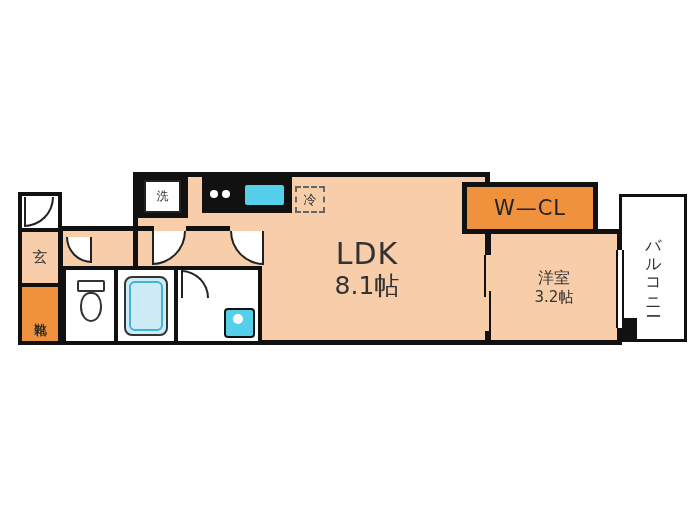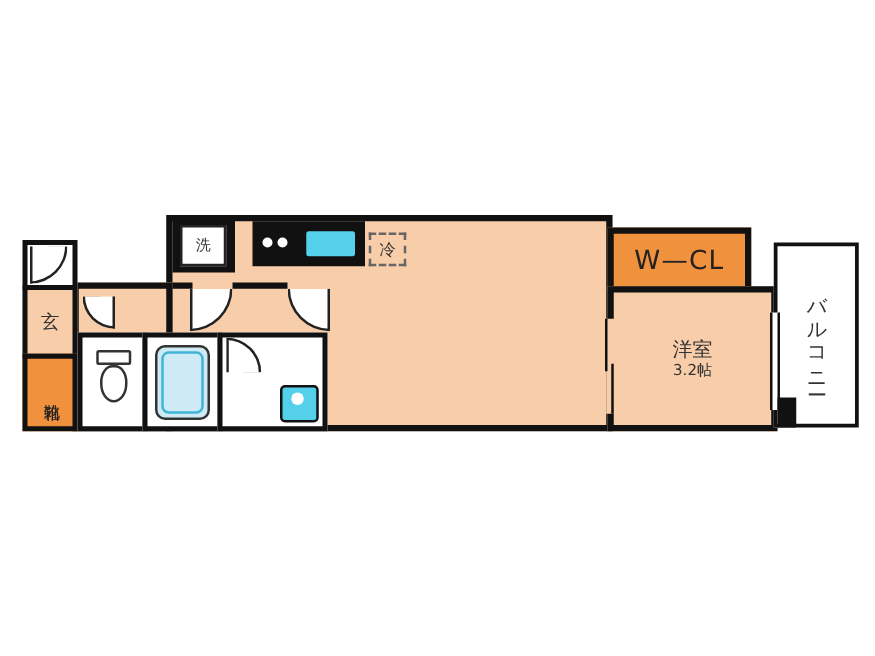--- a/index.html
+++ b/index.html
@@ -43,28 +43,32 @@
 
   <div class="abs" style="left:202px;top:177px;width:90px;height:36px;background:var(--wall);"></div>
   <div class="abs" style="left:210px;top:190px;width:8px;height:8px;border-radius:50%;background:#fff;"></div>
   <div class="abs" style="left:222px;top:190px;width:8px;height:8px;border-radius:50%;background:#fff;"></div>
   <div class="abs" style="left:243px;top:183px;width:43px;height:24px;background:var(--fixture-cyan);border:2px solid #111;border-radius:4px;"></div>
 
   <div class="abs label" style="left:295px;top:186px;width:30px;height:27px;border:2px dashed #666;font-size:13px;">
     <span>冷</span>
   </div>
 
+  <div class="abs label colflex" style="left:272px;top:233px;width:190px;height:72px;line-height:1.15;">
+    <span style="font-size:30px;letter-spacing:1px;">LDK</span>
+    <span style="font-size:25px;">8.1帖</span>
+  </div>
 
-  <div class="abs room" style="left:486px;top:182px;width:115px;height:52px;background:var(--accent-orange);">
+  <div class="abs room" style="left:462px;top:182px;width:136px;height:52px;background:var(--accent-orange);">
     <span class="label" style="font-size:21px;letter-spacing:1px;color:#222;">W—CL</span>
   </div>
 
   <div class="abs room colflex" style="left:486px;top:229px;width:136px;height:116px;line-height:1.2;">
     <span style="font-size:16px;">洋室</span>
-    <span style="font-size:12px;">3.2帖</span>
+    <span style="font-size:15px;">3.2帖</span>
   </div>
 
   <div class="abs" style="left:485px;top:255px;width:7px;height:76px;background:var(--room-fill);"></div>
   <div class="abs" style="left:484px;top:255px;width:2px;height:42px;background:var(--wall);"></div>
   <div class="abs" style="left:489px;top:291px;width:2px;height:40px;background:var(--wall);"></div>
 
   <div class="abs label" style="left:619px;top:194px;width:68px;height:148px;background:#fff;border:3px solid var(--wall);">
     <span class="vtext" style="font-size:16px;">バルコニー</span>
   </div>
 

